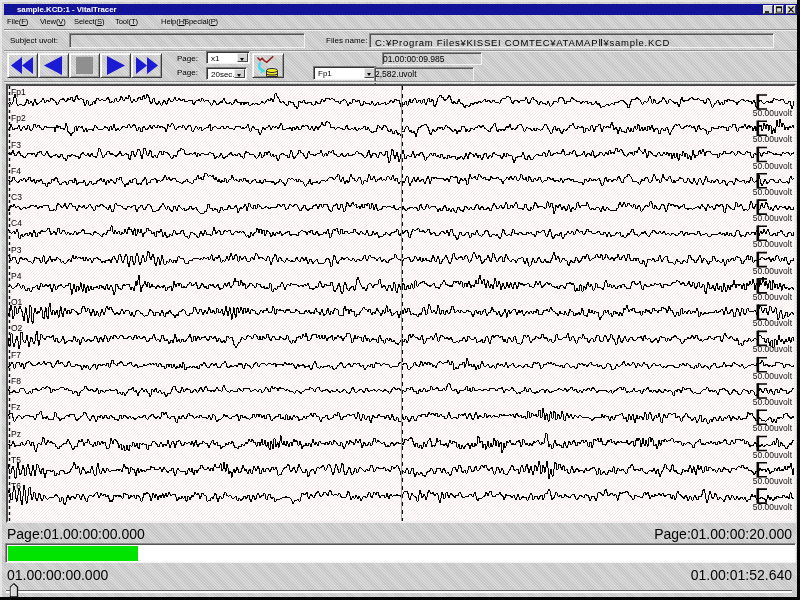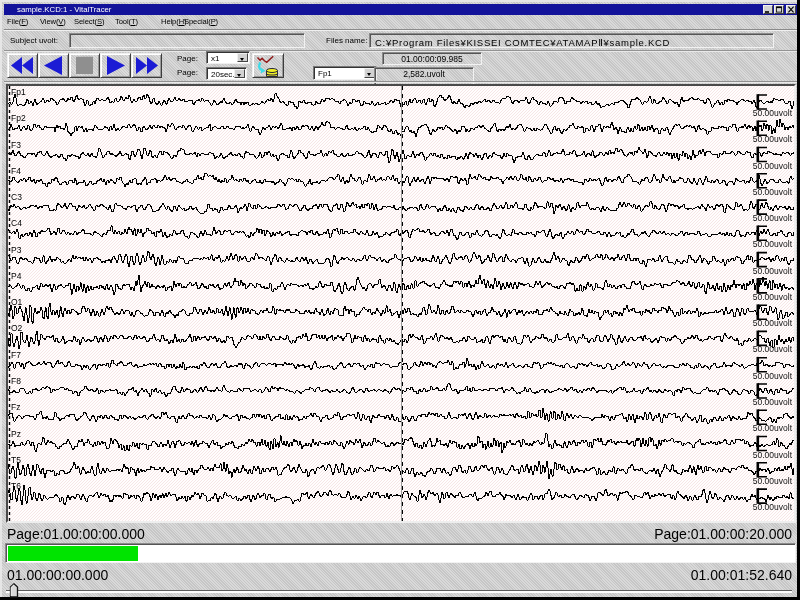--- a/index.html
+++ b/index.html
@@ -1,41 +1,41 @@
 <!DOCTYPE html>
 <html><head><meta charset="utf-8"><style>
 *{margin:0;padding:0;box-sizing:border-box}
 html,body{width:800px;height:600px;overflow:hidden}
 body{background:#000;font-family:"Liberation Sans",sans-serif;position:relative}
 #win{position:absolute;left:0;top:0;width:797px;height:597px;
 background:repeating-linear-gradient(45deg,#c6c6c6 0 1px,#d9d9d9 1px 2px);
 border-left:2px solid #e6e6e6;border-top:2px solid #e6e6e6;}
 #title{position:absolute;left:2px;top:2px;width:793px;height:11px;background:#13139a;color:#fff;
-font-size:7.8px;font-weight:normal;line-height:11px;padding-left:13px;letter-spacing:0px}
+font-size:7.8px;font-weight:bold;line-height:11px;padding-left:13px;letter-spacing:0px}
 .tbtn{position:absolute;top:3px;width:10px;height:9px;background:#d4d4d4;
 border:1px solid;border-color:#f2f2f2 #404040 #404040 #f2f2f2}
 #menubar{position:absolute;left:2px;top:13px;width:793px;height:24px;font-size:7.6px;color:#000;letter-spacing:-0.1px}
 .mi{position:absolute;top:2px}
 #sep1{position:absolute;left:2px;top:27px;width:793px;height:1px;background:#8a8a8a}
 #sep1b{position:absolute;left:2px;top:28px;width:793px;height:1px;background:#f0f0f0}
 .lbl{position:absolute;font-size:8px;color:#000}
 .sunk{position:absolute;border:1px solid;border-color:#8a8a8a #f2f2f2 #f2f2f2 #8a8a8a;
 box-shadow:inset 1px 1px 0 #555}
 #sep2{position:absolute;left:2px;top:48px;width:793px;height:1px;background:#939393}#sep2b{position:absolute;left:2px;top:49px;width:793px;height:1px;background:#e9e9e9}
 #sep3{position:absolute;left:2px;top:79px;width:793px;height:1px;background:#8f8f8f}#sep3b{position:absolute;left:2px;top:80px;width:793px;height:1px;background:#e9e9e9}
 .btn{position:absolute;background:repeating-linear-gradient(45deg,#c8c8c8 0 1px,#dcdcdc 1px 2px);
 border:1px solid;border-color:#efefef #3c3c3c #3c3c3c #efefef;box-shadow:inset 1px 1px 0 #fff,inset -1px -1px 0 #999}
 .combo{position:absolute;background:#fff;border:1px solid;border-color:#777 #f0f0f0 #f0f0f0 #777;
 box-shadow:inset 1px 1px 0 #333;font-size:8px;color:#000}
 .combo .txt{position:absolute;left:4px;top:2px}
 .cbtn{position:absolute;right:1px;top:1px;bottom:1px;width:11px;
 background:#d2d2d2;border:1px solid;border-color:#f0f0f0 #444 #444 #f0f0f0}
 .cbtn:after{content:"";position:absolute;left:2px;top:3.5px;border:2.8px solid transparent;border-top:3.8px solid #000}
 .vbox{position:absolute;border:1px solid;border-color:#8a8a8a #f2f2f2 #f2f2f2 #8a8a8a;
-box-shadow:inset 1px 1px 0 #555;font-size:8.5px;text-align:center;color:#000}
+box-shadow:inset 1px 1px 0 #555;font-size:8.5px;text-align:left;color:#000}
 #panel{position:absolute;left:4px;top:82px;width:790px;height:439px;
 border:2px solid;border-color:#4a4a4a #eee #eee #4a4a4a;
 background:#fdf8f8}
 .btext{position:absolute;font-size:14px;color:#000}
 #pbar{position:absolute;left:3px;top:541px;width:791px;height:20px;background:#fff;
 border:1px solid;border-color:#8a8a8a #f2f2f2 #f2f2f2 #8a8a8a;box-shadow:inset 1px 1px 0 #555}
 #pfill{position:absolute;left:2px;top:2px;width:130px;height:15px;background:#00e400}
 #strack1{position:absolute;left:4px;top:588px;width:786px;height:1px;background:#5c5c5c}
 #strack2{position:absolute;left:4px;top:589px;width:786px;height:2px;background:#fdfdfd}
 </style></head><body>

